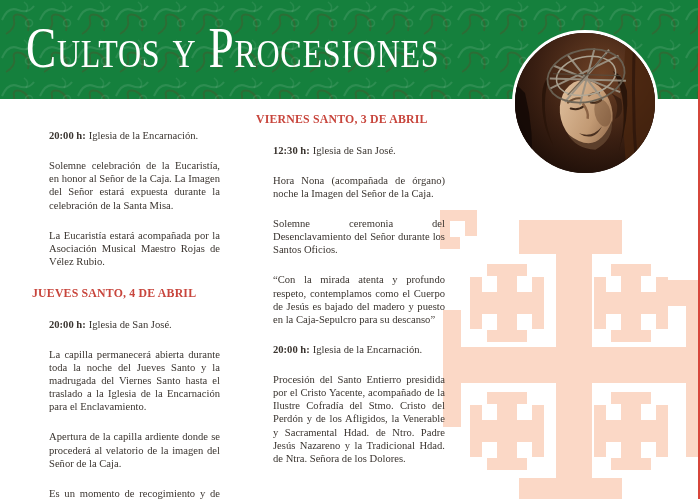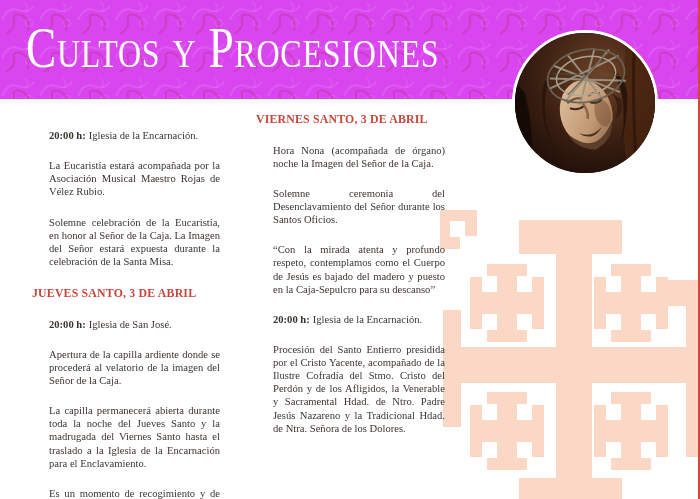--- a/index.html
+++ b/index.html
@@ -4,21 +4,21 @@
 <style>
   html,body { margin:0; padding:0; background:#888; }
   .page {
     position:relative; width:700px; height:499px; background:#ffffff;
     overflow:hidden; font-family:"Liberation Serif", serif;
     margin:0 auto;
   }
   
   .header {
     position:absolute; left:0; top:0; width:700px; height:99px;
-    background:#d946ef; z-index:1;
+    background:#15803d; z-index:1;
   }
   .header .pattern { position:absolute; left:0; top:0; width:100%; height:100%; }
   .title {
     position:absolute; left:26px; top:50%; margin:0;
     transform:translateY(-54%) scaleX(0.78); transform-origin:left center;
     font-size:58px; font-weight:400; color:#ffffff;
     font-variant:small-caps; letter-spacing:1px; white-space:nowrap;
     z-index:2;
   }
   
@@ -139,39 +139,40 @@
         <path d="M38,34 L104,50"></path>
           <path d="M48,58 L94,26"></path>
       </g>
     </svg>
   </div>
 
   <div class="col col-left">
     <div class="section">
       <div class="event">
         <p><span class="evt-time">20:00 h:</span><span>Iglesia de la Encarnación.</span></p>
+        <p>Solemne celebración de la Eucaristía, en honor al Señor de la Caja. La Imagen del Señor estará expuesta durante la celebración de la Santa Misa.</p>
         <p>La Eucaristía estará acompañada por la Asociación Musical Maestro Rojas de Vélez Rubio.</p>
-        <p>Solemne celebración de la Eucaristía, en honor al Señor de la Caja. La Imagen del Señor estará expuesta durante la celebración de la Santa Misa.</p>
       </div>
     </div>
     <div class="section">
-      <h2 class="sec-heading">JUEVES SANTO, 3 DE ABRIL</h2>
+      <h2 class="sec-heading">JUEVES SANTO, 4 DE ABRIL</h2>
       <div class="event">
         <p><span class="evt-time">20:00 h:</span><span>Iglesia de San José.</span></p>
+        <p>La capilla permanecerá abierta durante toda la noche del Jueves Santo y la madrugada del Viernes Santo hasta el traslado a la Iglesia de la Encarnación para el Enclavamiento.</p>
         <p>Apertura de la capilla ardiente donde se procederá al velatorio de la imagen del Señor de la Caja.</p>
-        <p>La capilla permanecerá abierta durante toda la noche del Jueves Santo y la madrugada del Viernes Santo hasta el traslado a la Iglesia de la Encarnación para el Enclavamiento.</p>
         <p>Es un momento de recogimiento y de oración, en el que debemos aprovechar para rezar ante el Señor, para estar junto a "EL" y para acompañarle durante las horas más angustiosas de toda la historia de la humanidad. "Velad y orad por mí" nos dice Jesús en el Huerto de Getsemaní.</p>
       </div>
     </div>
   </div>
 
   <div class="col col-right">
     <div class="section">
       <h2 class="sec-heading">VIERNES SANTO, 3 DE ABRIL</h2>
       <div class="event">
+        <p><span class="evt-time">12:30 h:</span><span>Iglesia de San José.</span></p>
       </div>
       <div class="event">
         <p>Hora Nona (acompañada de órgano) noche la Imagen del Señor de la Caja.</p>
       </div>
       <div class="event">
         <p>Solemne ceremonia del Desenclavamiento del Señor durante los Santos Oficios.</p>
         <p>“Con la mirada atenta y profundo respeto, contemplamos como el Cuerpo de Jesús es bajado del madero y puesto en la Caja-Sepulcro para su descanso”</p>
       </div>
       <div class="event">
         <p><span class="evt-time">20:00 h:</span><span>Iglesia de la Encarnación.</span></p>

